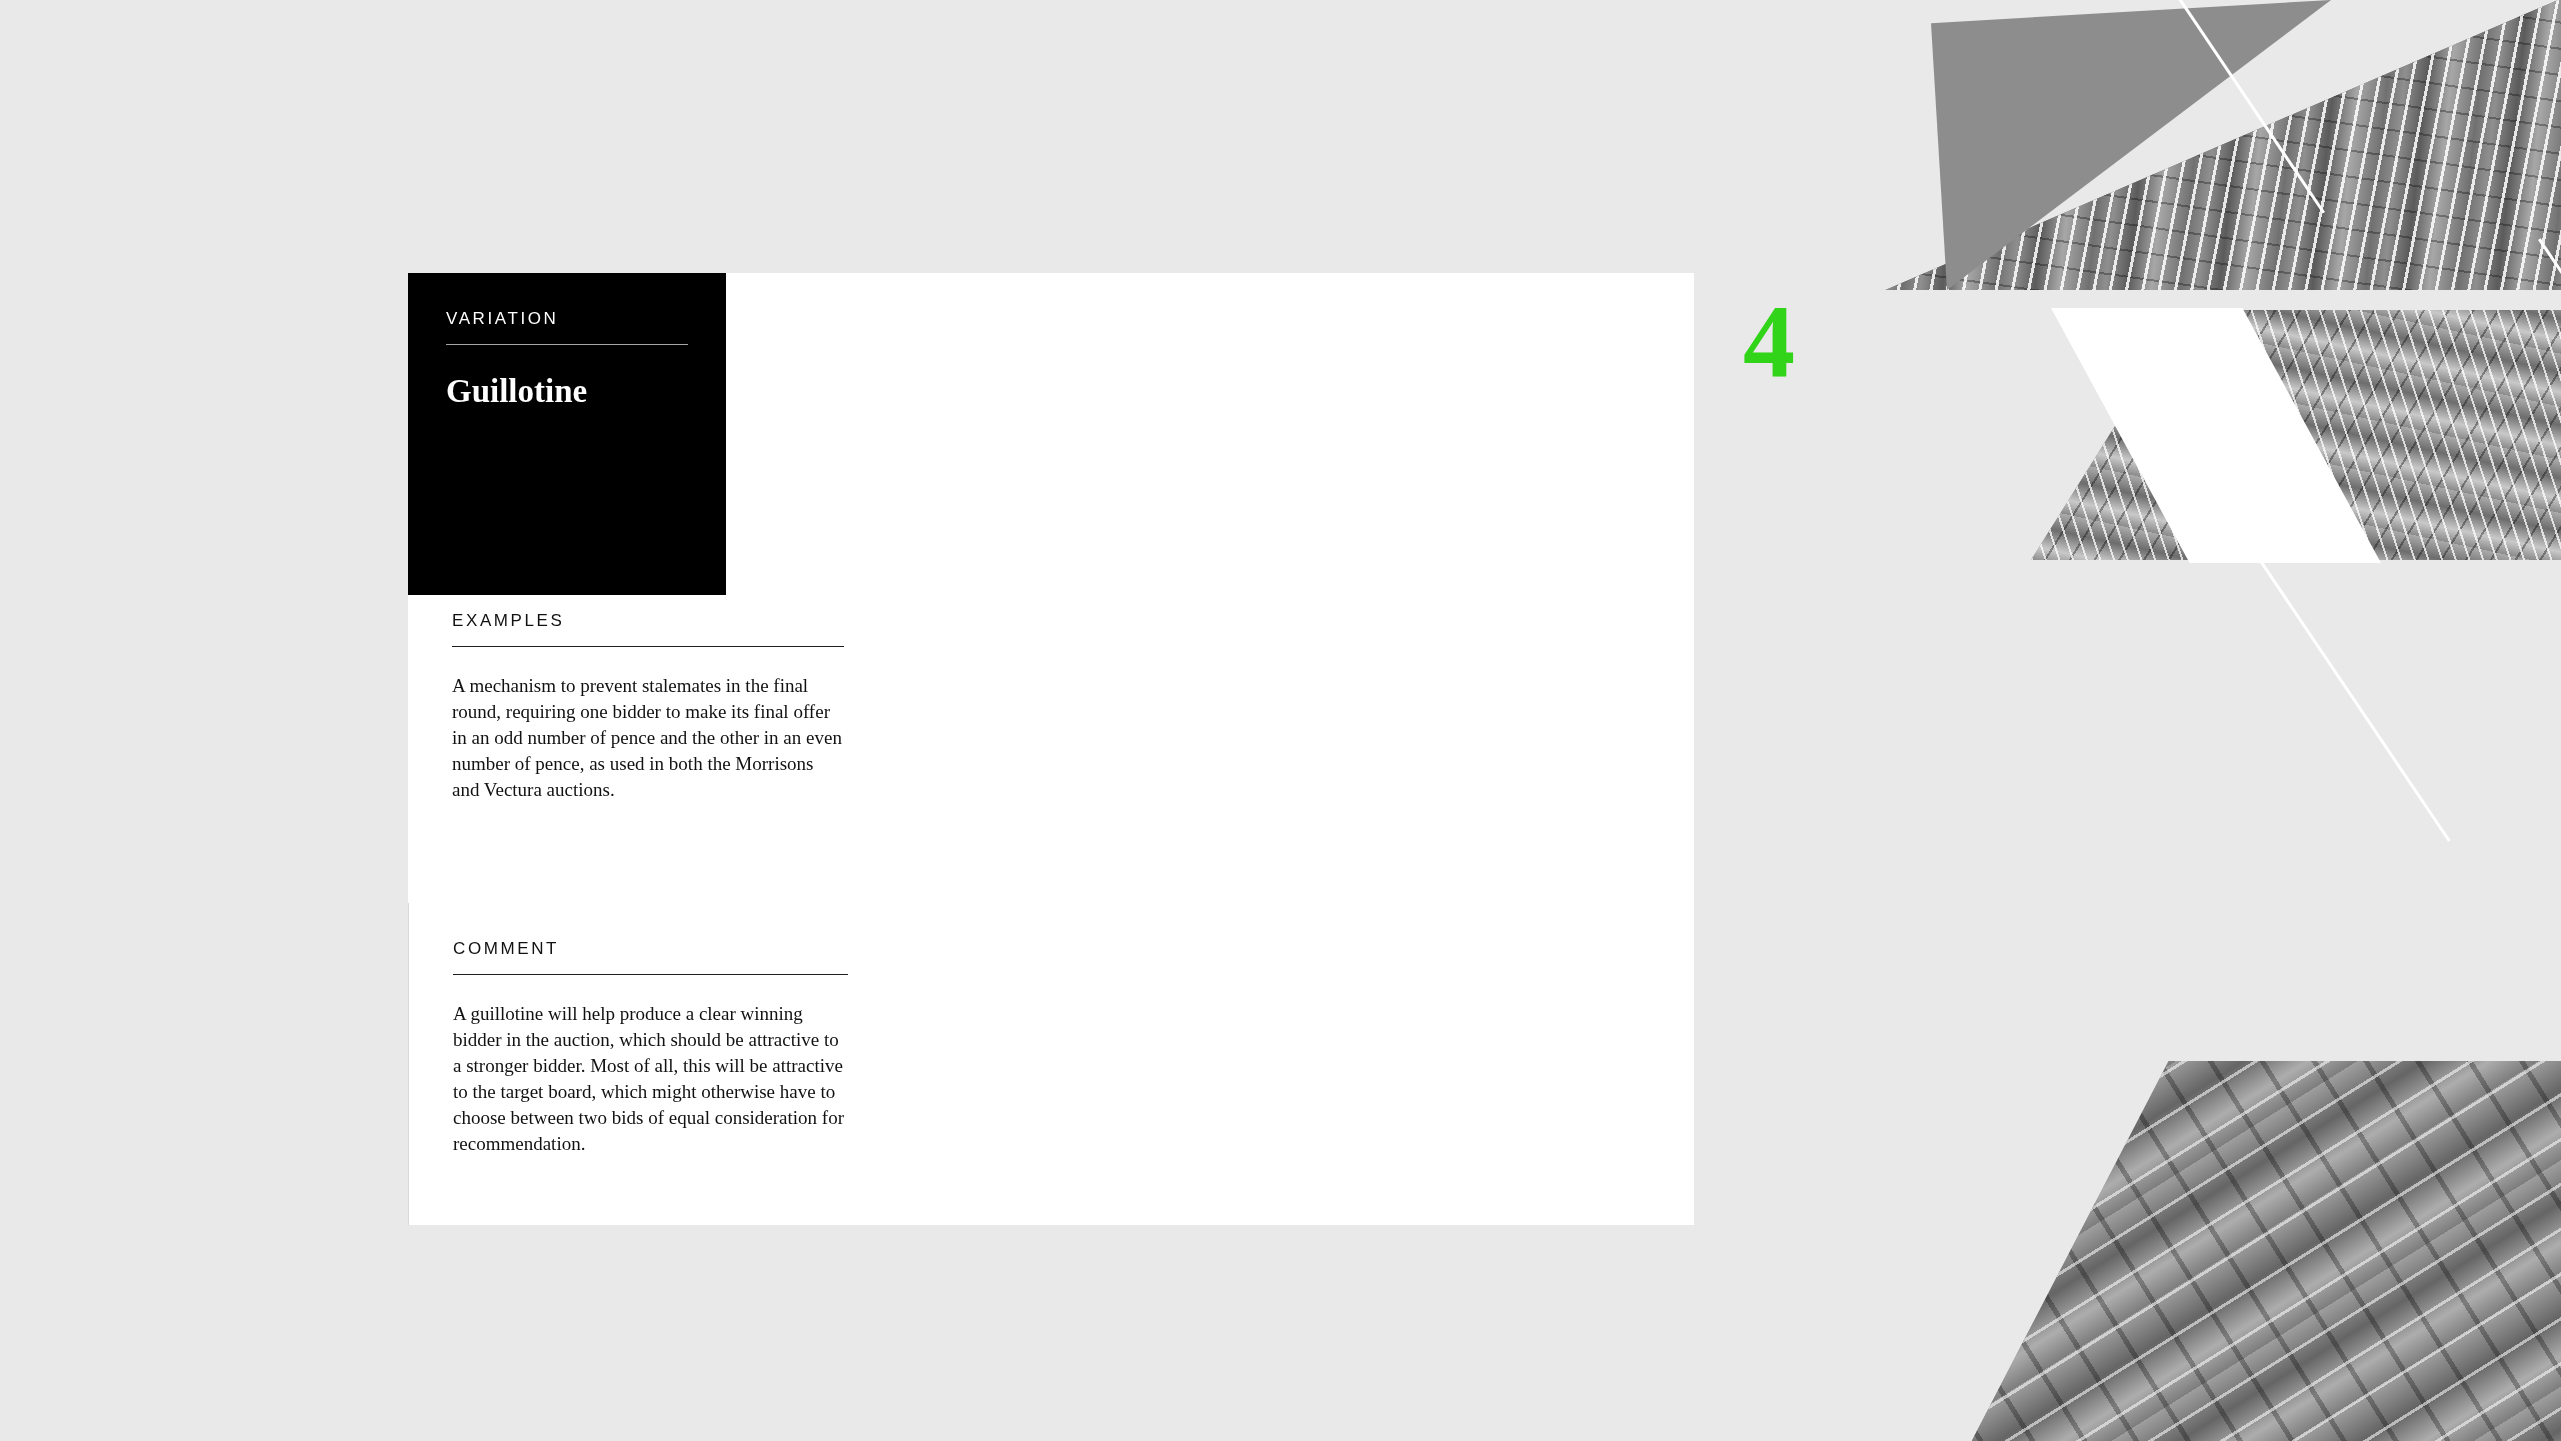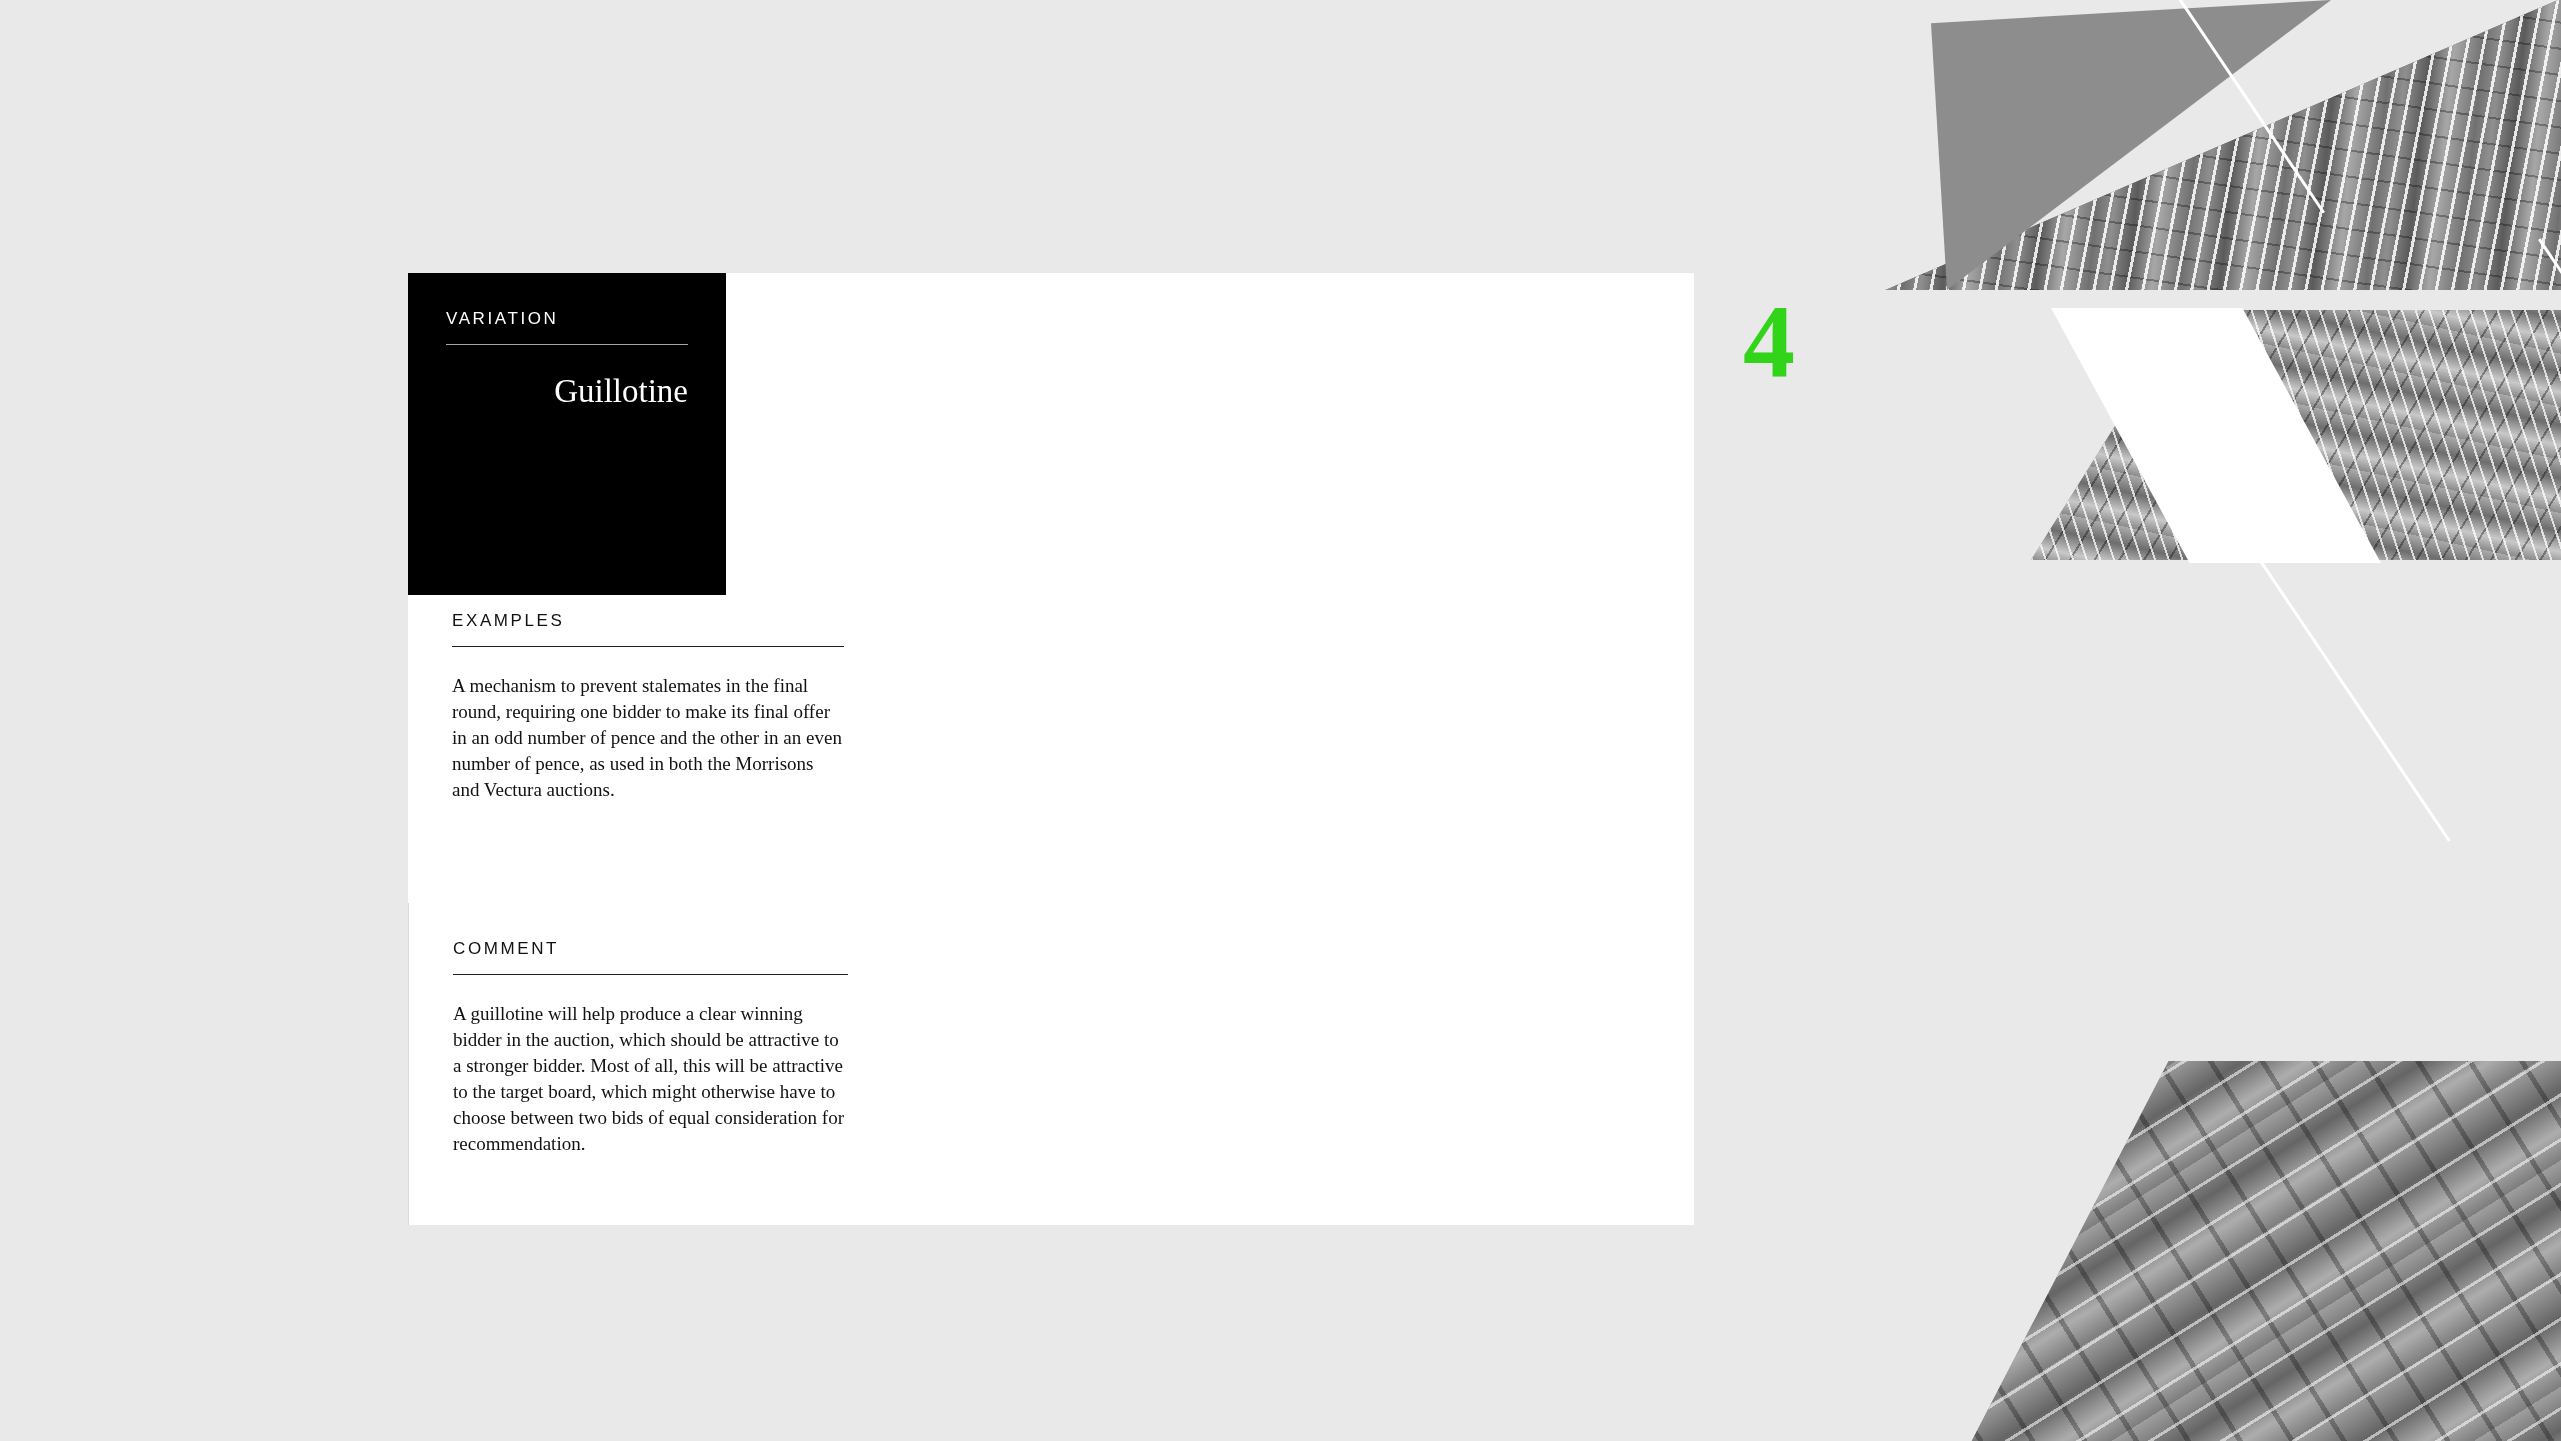--- a/index.html
+++ b/index.html
@@ -145,26 +145,25 @@
     background: #000000;
     padding: 36px 38px 0 38px;
     color: #ffffff;
   }
   #col-variation .col-kicker {
     color: #ffffff;
     border-bottom: 1px solid rgba(255,255,255,0.65);
   }
   #variation-title {
     font-family: "Liberation Serif", serif;
-    font-weight: 400;
+    font-weight: 700;
     font-size: 33px;
     line-height: 1.15;
     color: #ffffff;
     margin-top: 28px;
-    text-align: right;
   }
 
   
   #col-examples {
     width: 484px;
     padding: 16px 48px 0 44px;
   }
   #col-comment {
     width: 484px;
     padding: 36px 44px 0 44px;

